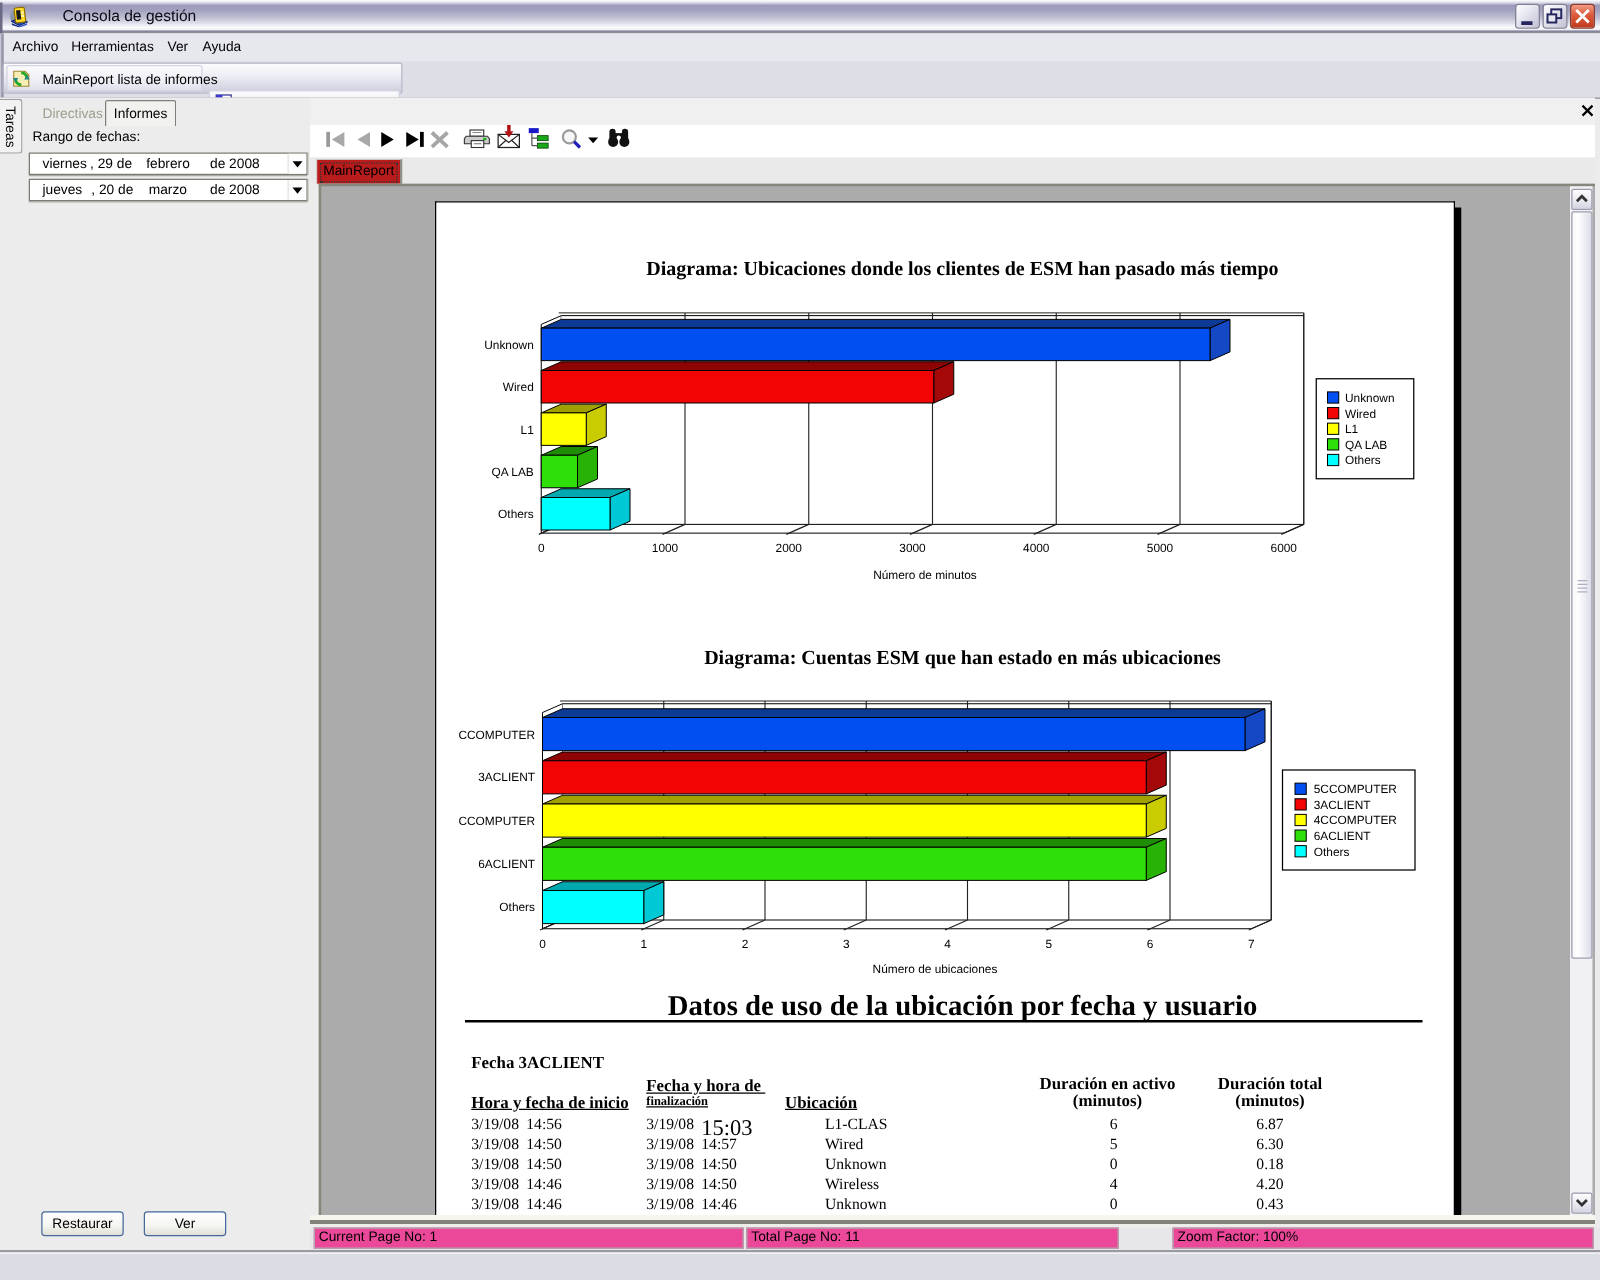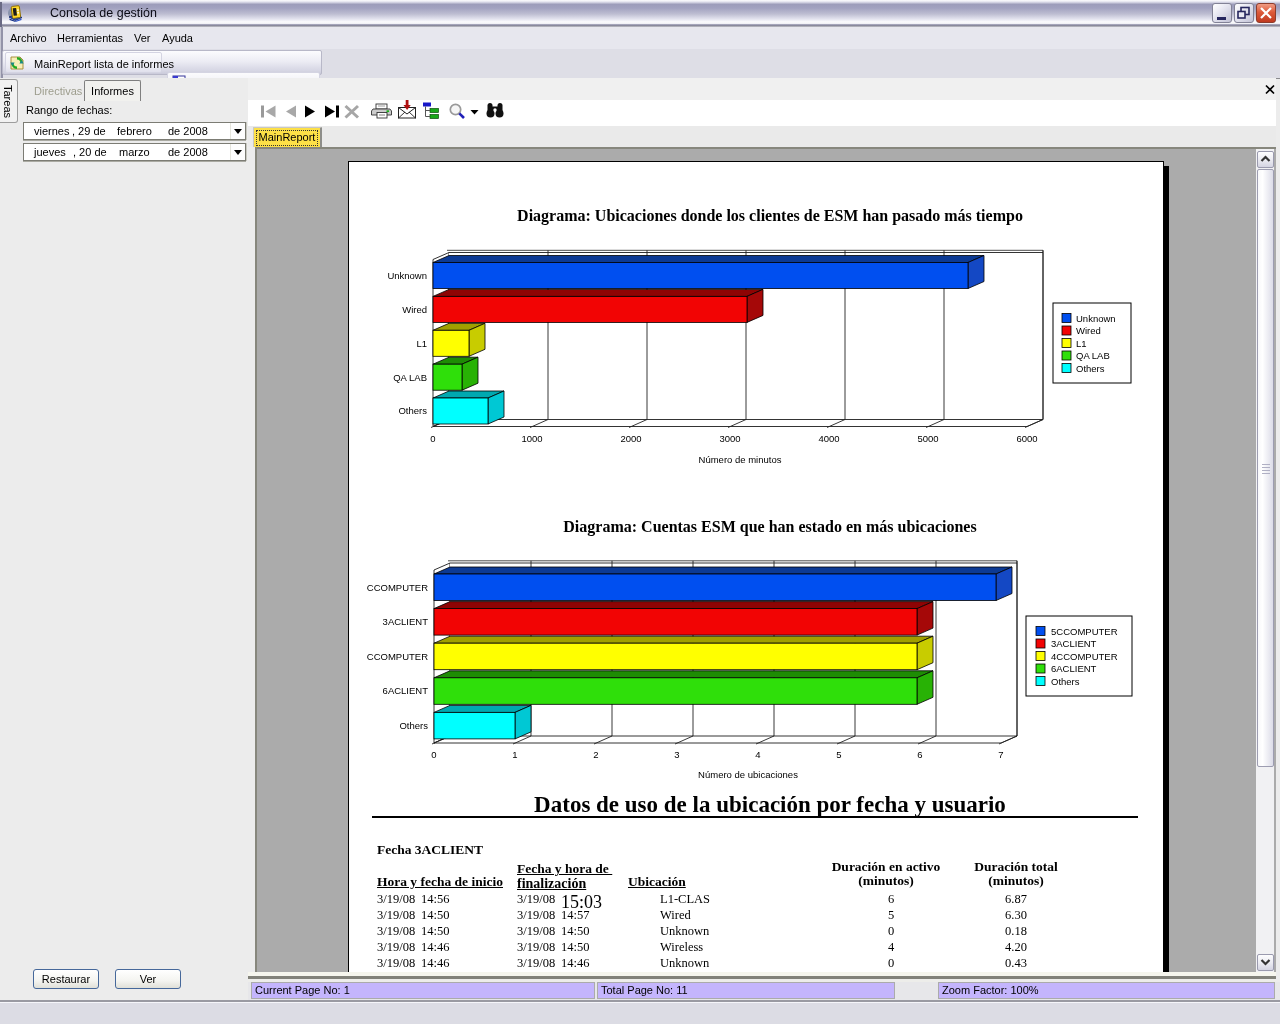--- a/index.html
+++ b/index.html
@@ -49,42 +49,42 @@
 .combo .drop i { position:absolute; left:3px; top:6px; width:0; height:0;
   border-left:4.5px solid transparent; border-right:4.5px solid transparent; border-top:5px solid #000; }
 .xpbtn { top:969px; width:66px; height:20px; background:linear-gradient(to bottom,#ffffff 0%,#f4f4f0 60%,#e0e0d8 100%);
   border:1px solid #46689a; border-radius:3px; font-size:11px; text-align:center; padding-top:3px; color:#000; }
 
 
 #repstrip { left:248px; top:78px; width:1028px; height:22px; background:#f0f0f0; }
 #repx { left:1265px; top:81px; width:11px; height:11px; }
 #viewtools { left:248px; top:100px; width:1028px; height:26px; background:#ffffff; }
 #mainreprow { left:248px; top:126px; width:1028px; height:21px; background:#eaeaea; }
-#mainreptab { left:253px; top:127px; width:69px; height:20px; background:#fde047;
+#mainreptab { left:253px; top:127px; width:69px; height:20px; background:#b91c1c;
   border:1px solid #c8c8c4; border-bottom:none; border-right:2px solid #8e8e8a; border-radius:1px 1px 0 0; }
 #mainreptab .foc { position:absolute; left:2px; top:2px; right:2px; bottom:1px; border:1px dotted #333; }
 #mainreptab .lbl { position:absolute; left:0; right:0; top:3px; text-align:center; font-size:11px; color:#000; }
 
 #viewerbox { left:255px; top:147px; width:1021px; height:825px; background:#ababab;
   border-top:2px solid #87877d; border-left:2px solid #87877d; }
 #viewbot { left:248px; top:972px; width:1028px; height:10px;
   background:linear-gradient(to bottom,#f6f6ee 0px,#f6f6ee 4px,#82827a 4px,#82827a 7px,#ededea 7px,#ededea 10px); }
 #pageshadow { left:1164px; top:166px; width:5px; height:806px; background:#000; }
 #page { left:348px; top:161px; width:816px; height:811px; background:#fff; border:1px solid #000; border-bottom:none; }
 
 
 #sbar { left:1256px; top:149px; width:18px; height:823px; background:#f1f1f3; }
 .sbtn { left:1256.5px; width:17px; height:17px; border:1px solid #9a9aae; border-radius:2px;
   background:linear-gradient(to bottom,#fdfdfe 0%,#ececf2 50%,#d4d4e2 100%); }
 #sthumb { left:1256.5px; top:169px; width:17px; height:598px; border:1px solid #9d9db1; border-radius:2px;
   background:linear-gradient(to right,#f8f8fa 0%,#ffffff 30%,#dcdce8 100%); }
 
 
 #statrow { left:248px; top:982px; width:1032px; height:18px; background:#e7e7ea; }
-.statbox { top:982px; height:17px; background:#c4b5fd; border:1px solid #ababab; font-size:11px;
+.statbox { top:982px; height:17px; background:#ec4899; border:1px solid #ababab; font-size:11px;
   color:#000; padding:1px 0 0 3px; }
 #botline { left:0; top:1000px; width:1280px; height:2px; background:#9a9aa2; }
 #botband { left:0; top:1002px; width:1280px; height:22px; background:#dcdce4; border-top:1px solid #f6f6fa; }
 .ctitle { position:absolute; left:348px; width:816px; text-align:center; font-weight:bold;
   font-family:"Liberation Serif", serif; font-size:16px;margin-left:14px; }
 </style>
 </head>
 <body>
 
 <div class="abs" id="titlebar"></div>
@@ -399,21 +399,21 @@
     <rect x="1036" y="676.5" width="9" height="9" fill="#00ffff" stroke="#000" stroke-width="0.8"></rect>
     <text x="1051" y="684.5" font-size="9.5" font-family="Liberation Sans">Others</text>
   </svg>
 
 <div id="tablesec">
     <div class="ctitle" style="top:792px;font-size:23px;">Datos de uso de la ubicación por fecha y usuario</div>
     <div style="position:absolute;left:372px;top:816px;width:766px;height:2px;background:#000;"></div>
     <div style="position:absolute;font-family:'Liberation Serif', serif;font-size:13.5px;white-space:pre;color:#000;top:842px;font-weight:bold;left:377px;">Fecha 3ACLIENT</div>
     <div style="position:absolute;font-family:'Liberation Serif', serif;font-size:13.5px;white-space:pre;color:#000;top:874px;font-weight:bold;text-decoration:underline;left:377px;">Hora y fecha de inicio</div>
     <div style="position:absolute;font-family:'Liberation Serif', serif;font-size:13.5px;white-space:pre;color:#000;top:861px;font-weight:bold;text-decoration:underline;left:517px;">Fecha y hora de </div>
-    <div style="position:absolute;font-family:'Liberation Serif', serif;font-size:14px;white-space:pre;color:#000;top:876px;font-weight:bold;text-decoration:underline;left:517px;">finalización</div>
+    <div style="position:absolute;font-family:'Liberation Serif', serif;font-size:10px;white-space:pre;color:#000;top:876px;font-weight:bold;text-decoration:underline;left:517px;">finalización</div>
     <div style="position:absolute;font-family:'Liberation Serif', serif;font-size:13.5px;white-space:pre;color:#000;top:874px;font-weight:bold;text-decoration:underline;left:628px;">Ubicación</div>
     <div style="position:absolute;font-family:'Liberation Serif', serif;font-size:13.5px;white-space:pre;color:#000;top:859px;font-weight:bold;left:686px;width:400px;text-align:center;">Duración en activo</div>
     <div style="position:absolute;font-family:'Liberation Serif', serif;font-size:13.5px;white-space:pre;color:#000;top:873px;font-weight:bold;left:686px;width:400px;text-align:center;">(minutos)</div>
     <div style="position:absolute;font-family:'Liberation Serif', serif;font-size:13.5px;white-space:pre;color:#000;top:859px;font-weight:bold;left:816px;width:400px;text-align:center;">Duración total</div>
     <div style="position:absolute;font-family:'Liberation Serif', serif;font-size:13.5px;white-space:pre;color:#000;top:873px;font-weight:bold;left:816px;width:400px;text-align:center;">(minutos)</div>
     <div style="position:absolute;font-family:'Liberation Serif', serif;font-size:12.5px;white-space:pre;color:#000;top:892px;left:377px;">3/19/08</div>
     <div style="position:absolute;font-family:'Liberation Serif', serif;font-size:12.5px;white-space:pre;color:#000;top:892px;left:421px;">14:56</div>
     <div style="position:absolute;font-family:'Liberation Serif', serif;font-size:12.5px;white-space:pre;color:#000;top:892px;left:517px;">3/19/08</div>
     <div style="position:absolute;font-family:'Liberation Serif', serif;font-size:18px;white-space:pre;color:#000;top:892px;left:561px;">15:03</div>
     <div style="position:absolute;font-family:'Liberation Serif', serif;font-size:12.5px;white-space:pre;color:#000;top:892px;left:660px;">L1-CLAS</div>

